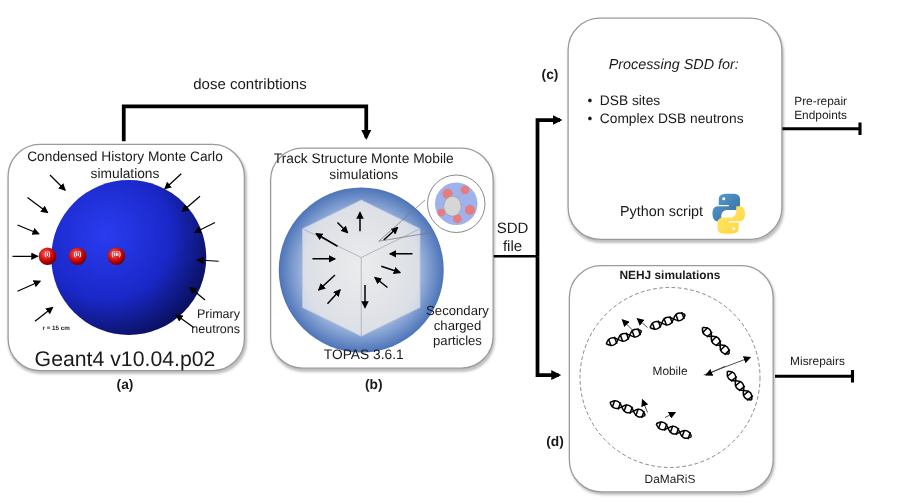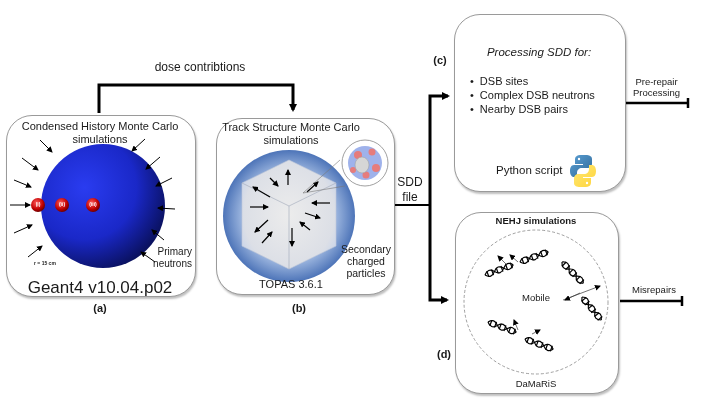--- a/index.html
+++ b/index.html
@@ -134,21 +134,21 @@
     <circle cx="365" cy="163" r="17" fill="#8ea4e8" opacity="0.85"></circle>
     <circle cx="358" cy="155" r="4" fill="#e67c7c"></circle>
     <circle cx="372" cy="152" r="3.5" fill="#e67c7c"></circle>
     <circle cx="376" cy="168" r="4" fill="#e67c7c"></circle>
     <circle cx="366" cy="175" r="3.5" fill="#e67c7c"></circle>
     <circle cx="353" cy="170" r="3" fill="#e67c7c"></circle>
     <ellipse cx="362" cy="165" rx="7" ry="8" fill="#d6d6d6" stroke="#999" stroke-width="0.5"></ellipse>
   </g>
 </svg>
 <div class="txt" style="left:216px; top:121px; width:150px; font-size:11px; line-height:13px;">
-  <div>Track Structure Monte Carlo</div>
+  <div>Track Structure Monte Mobile</div>
   <div>simulations</div>
 </div>
 <div class="txt" style="left:340px; top:243px; width:52px; font-size:10.5px; line-height:12px; text-align:center;">
   <div>Secondary</div>
   <div>charged</div>
   <div>particles</div>
 </div>
 <div class="txt" style="left:216px; top:278px; width:150px; font-size:11px;">TOPAS 3.6.1</div>
 <div class="txt panel-label" style="left:279px; top:302px; width:40px;">(b)</div>
 
@@ -156,34 +156,33 @@
   <div>SDD</div>
   <div>file</div>
 </div>
 
 <div class="box" style="left:454px; top:14px; width:170px; height:176px;"></div>
 <div class="txt panel-label" style="left:430px; top:54px; width:20px;">(c)</div>
 <div class="txt" style="left:454px; top:46px; width:170px; font-size:11.5px;font-style:italic;">Processing SDD for:</div>
 <ul class="bul" style="left:470px; top:74px;">
   <li>DSB sites</li>
   <li>Complex DSB neutrons</li>
-  <li>Nearby DSB pairs</li>
 </ul>
 <div class="txt" style="left:496px; top:164px; font-size:11.5px;">Python script</div>
 <svg width="720" height="403">
   <g transform="translate(572,155)">
     <path d="M10,0 C4,0 3,2 3,5 L3,9 L11,9 L11,10 L2,10 C-1,10 -2,13 -2,16 C-2,20 0,22 2,22 L5,22 L5,18 C5,15 7,13 10,13 L16,13 C18,13 20,11 20,9 L20,4 C20,1 17,0 14,0 Z" fill="url(#pyBlue)"></path>
     <path d="M12,32 C18,32 19,30 19,27 L19,23 L11,23 L11,22 L20,22 C23,22 24,19 24,16 C24,12 22,10 20,10 L17,10 L17,14 C17,17 15,19 12,19 L6,19 C4,19 2,21 2,23 L2,28 C2,31 5,32 8,32 Z" fill="url(#pyYellow)"></path>
     <circle cx="7" cy="4" r="1.2" fill="#fff"></circle>
     <circle cx="15" cy="28" r="1.2" fill="#fff"></circle>
   </g>
 </svg>
 <div class="txt" style="left:625px; top:76px; width:63px; font-size:9.5px; line-height:11px;">
   <div>Pre-repair</div>
-  <div>Processing</div>
+  <div>Endpoints</div>
 </div>
 
 <div class="box" style="left:455px; top:212px; width:162px; height:180px;"></div>
 <div class="txt panel-label" style="left:434px; top:348px; width:20px;">(d)</div>
 <div class="txt" style="left:455px; top:215px; width:162px; font-size:9.5px;font-weight:bold;">NEHJ simulations</div>
 <svg width="720" height="403">
   <circle cx="536" cy="302" r="72" fill="none" stroke="#888" stroke-width="0.8" stroke-dasharray="3,2"></circle>
   <g stroke="#000" stroke-width="1.2" fill="none">
     <g transform="translate(485,275) rotate(-20)">
       <path d="M0,0 Q5,-6 10,0 T20,0 T30,0"></path>

